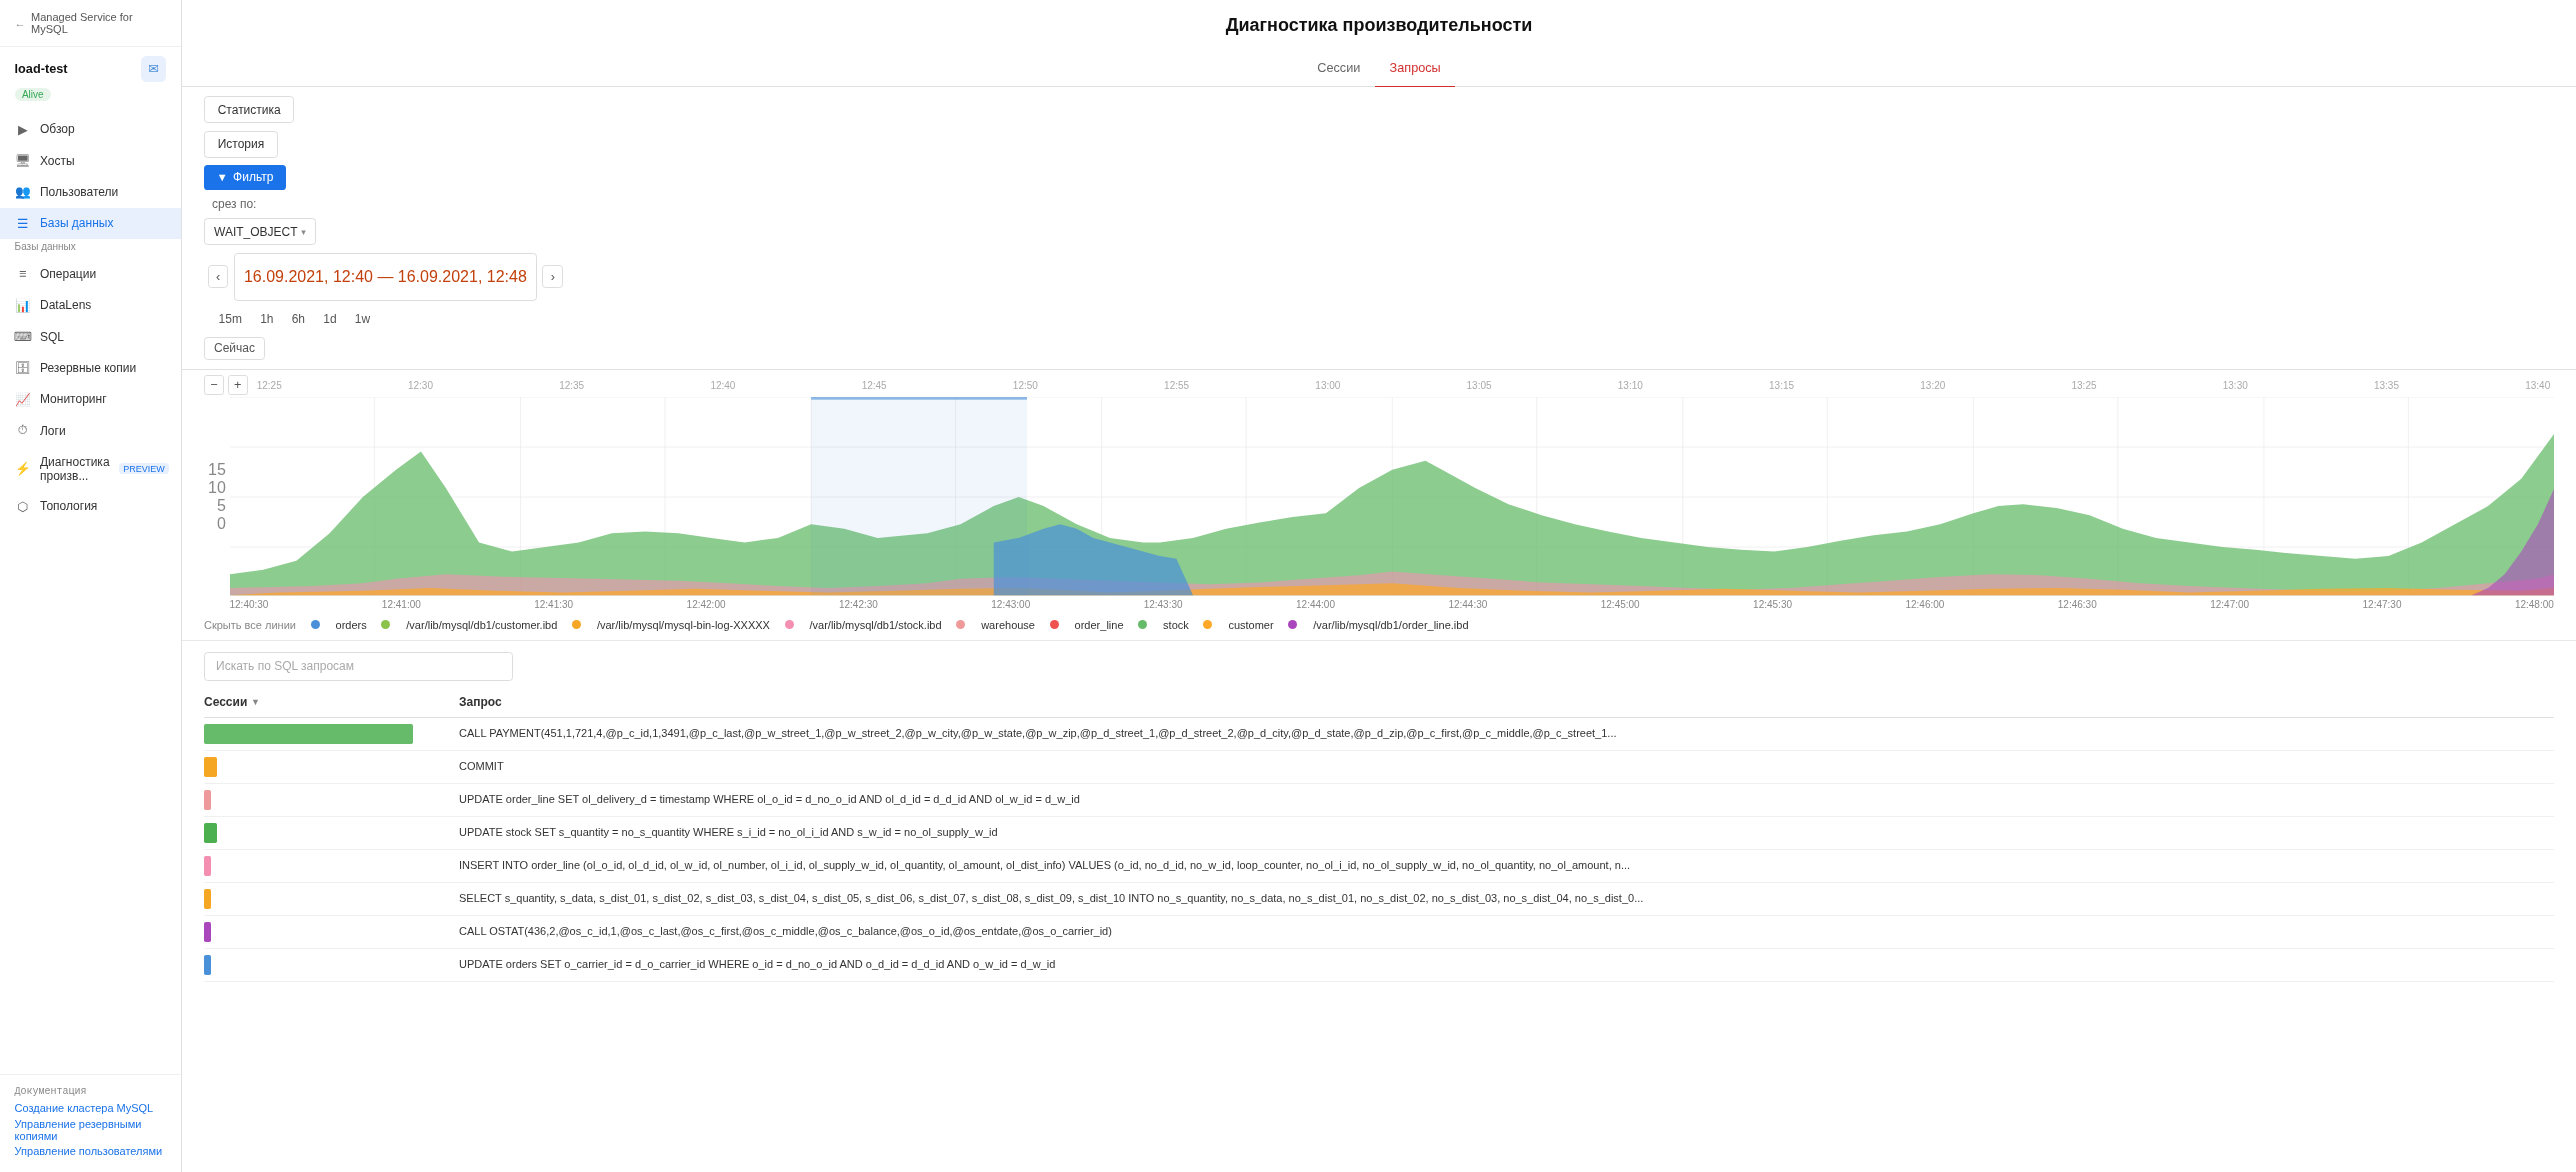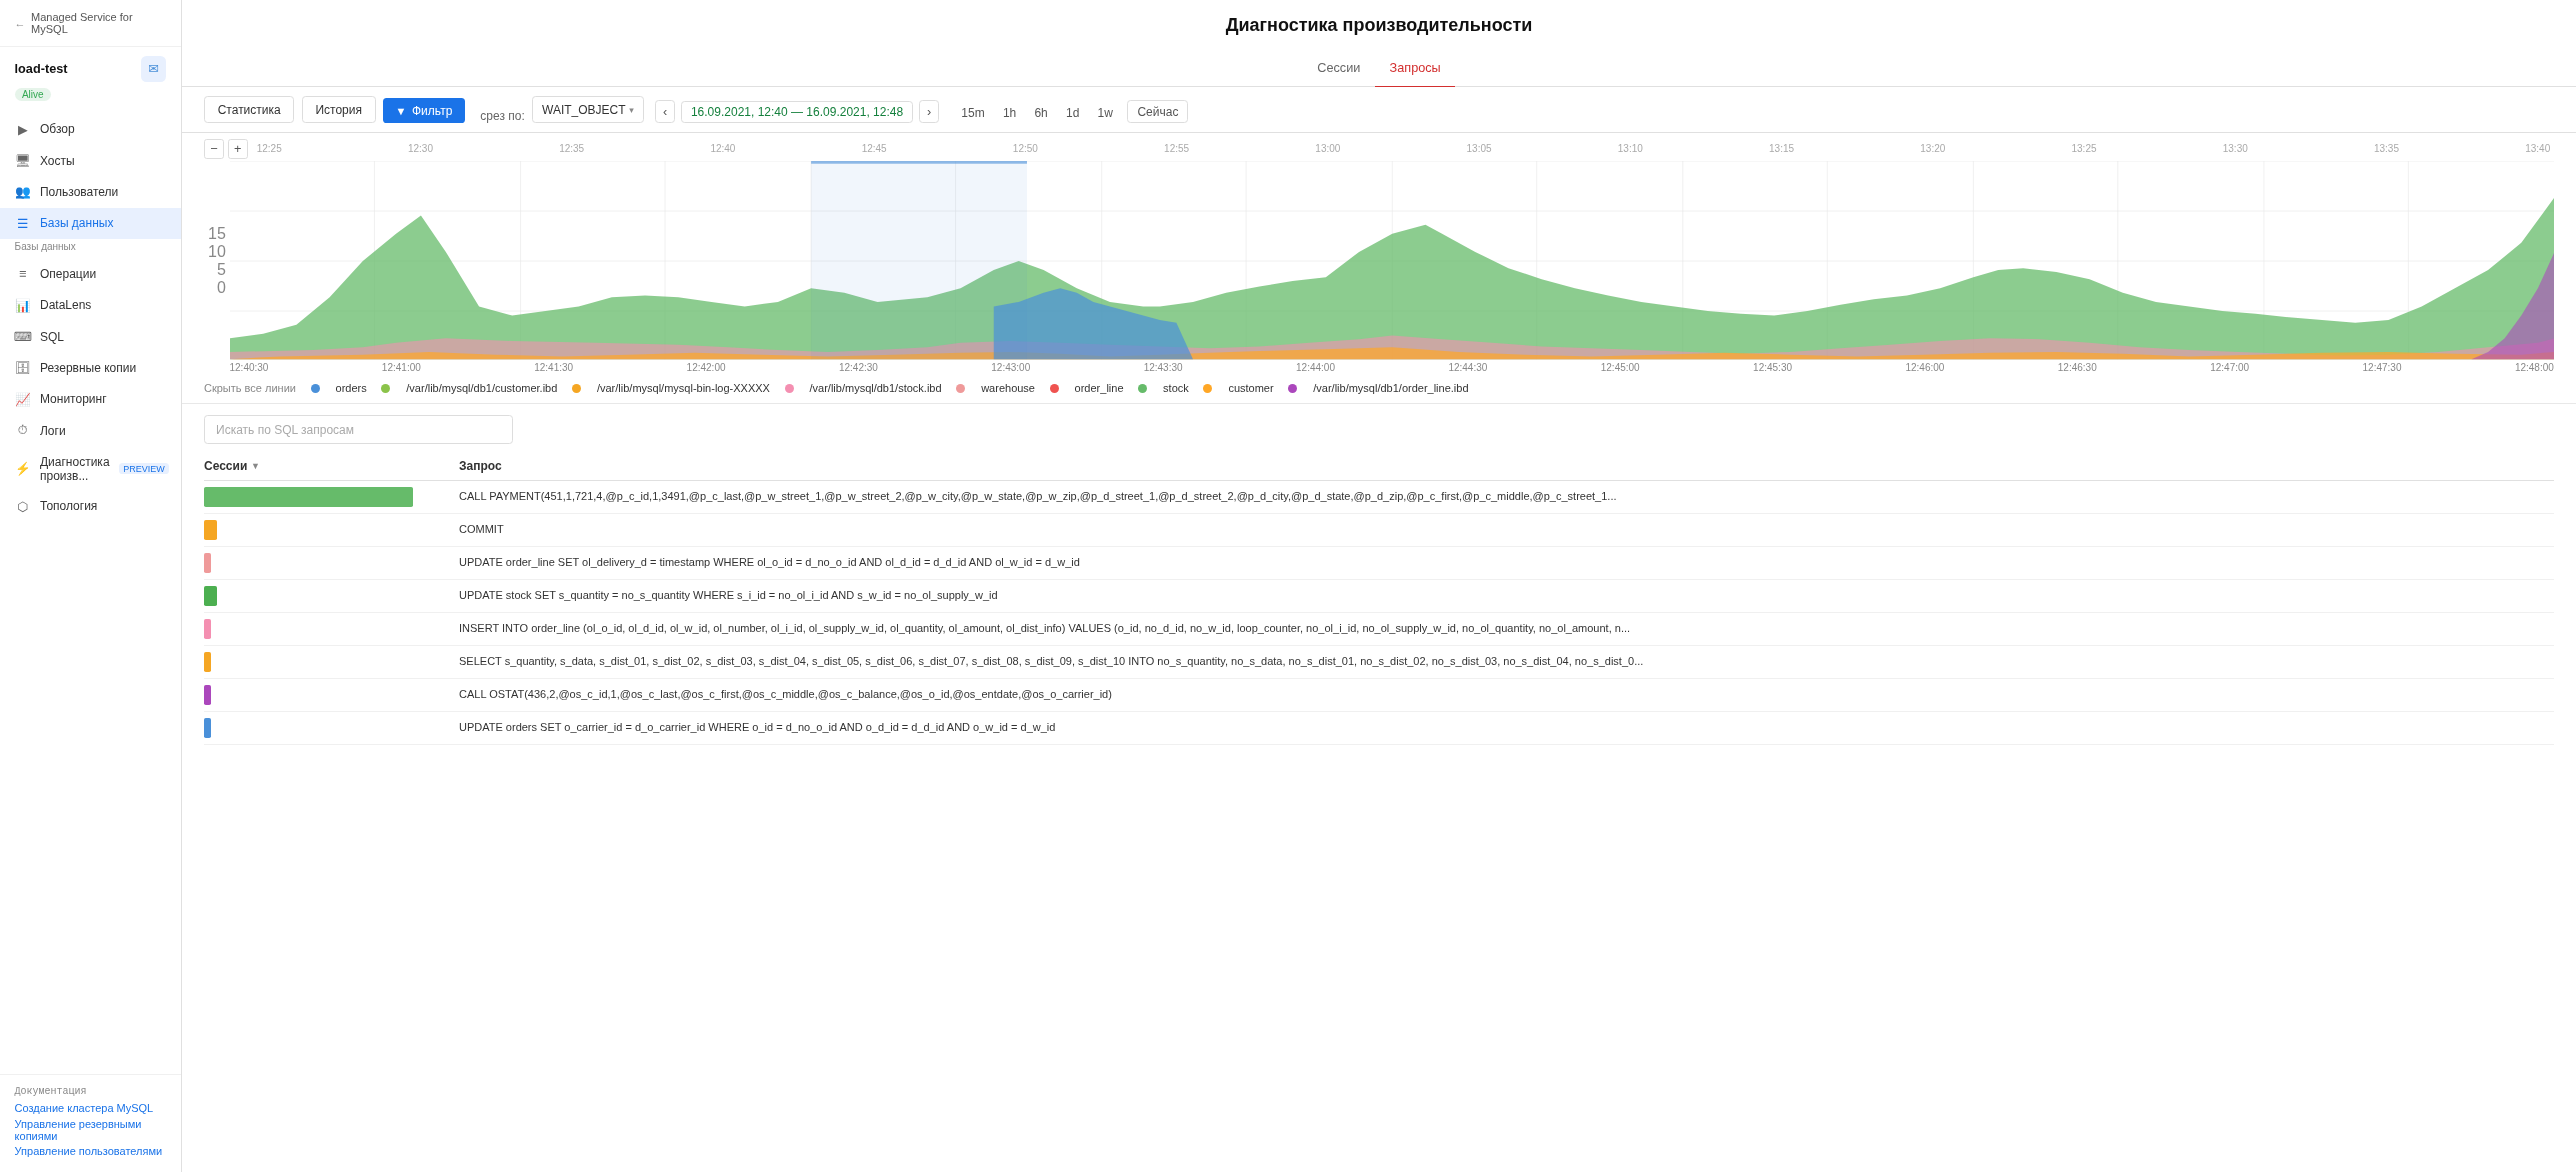--- a/index.html
+++ b/index.html
@@ -28,30 +28,30 @@
     
     .main { flex: 1; display: flex; flex-direction: column; overflow: hidden; background: #fff; }
     .main-header { padding: 14.6px 22px 0; border-bottom: 0.9px solid #e0e0e0; }
     .main-header-top { display: flex; align-items: center; gap: 22px; margin-bottom: 0; flex-direction: column; }
     .page-title { font-size: 18px; font-weight: 600; color: #111; }
     .tabs { display: flex; gap: 0; }
     .tab { padding: 3.6px 14.6px 11px; cursor: pointer; font-size: 12.7px; color: #666; border-bottom: 1.8px solid transparent; margin-bottom: -0.9px; }
     .tab.active { color: #d32f2f; border-bottom: 1.8px solid #d32f2f; }
 
     
-    .toolbar { display: flex; align-items: flex-end; gap: 7.3px; padding: 9px 22px; border-bottom: 0.9px solid #e0e0e0; flex-wrap: wrap; }
+    .toolbar { display: flex; align-items: flex-start; gap: 7.3px; padding: 9px 22px; border-bottom: 0.9px solid #e0e0e0; flex-wrap: wrap; flex-direction: column; }
     .toolbar-btn { padding: 5.5px 12.7px; border: 0.9px solid #ddd; background: #fff; border-radius: 3.6px; cursor: pointer; font-size: 12px; color: #333; }
     .filter-btn { display: flex; align-items: center; gap: 5.5px; padding: 5.5px 12.7px; background: #1a73e8; color: #fff; border: none; border-radius: 3.6px; cursor: pointer; font-size: 12px; }
     .filter-icon { font-size: 11px; }
     .slice-label { font-size: 12px; color: #666; margin-left: 8px; }
     .slice-select { display: flex; align-items: center; gap: 3.6px; padding: 5.5px 9px; border: 0.9px solid #ddd; border-radius: 3.6px; background: #fff; cursor: pointer; font-size: 12px; color: #333; }
     .slice-arrow { font-size: 9px; color: #888; }
     .time-nav { display: flex; align-items: center; gap: 5.5px; margin-left: 3.6px; }
     .time-nav-arrow { padding: 3.6px 7.3px; border: 0.9px solid #ddd; background: #fff; border-radius: 3.6px; cursor: pointer; font-size: 12.7px; color: #555; }
-    .time-range { font-size: 12px; color: #15803d; padding: 3px 9px; border: 0.9px solid #ddd; border-radius: 3.6px; background: #fff; white-space: nowrap; }
+    .time-range { font-size: 16px; color: #c2410c; padding: 14px 9px; border: 0.9px solid #ddd; border-radius: 3.6px; background: #fff; white-space: nowrap; }
     .quick-ranges { display: flex; gap: 3.6px; margin-left: 7.3px; }
     .quick-range { padding: 3.6px 7.3px; font-size: 12px; color: #555; cursor: pointer; border-radius: 3.6px; }
     .now-btn { padding: 3.6px 9px; font-size: 12px; color: #555; cursor: pointer; border-radius: 3.6px; border: 0.9px solid #ddd; background: #fff; }
 
     
     .chart-area { padding: 0 22px; border-bottom: 0.9px solid #e8e8e8; }
     .timeline-zoom { display: flex; gap: 3.6px; }
     .zoom-btn { width: 20px; height: 20px; border: 0.9px solid #ddd; background: #fff; border-radius: 2.7px; cursor: pointer; font-size: 12.7px; display: flex; align-items: center; justify-content: center; color: #555; }
 
     

